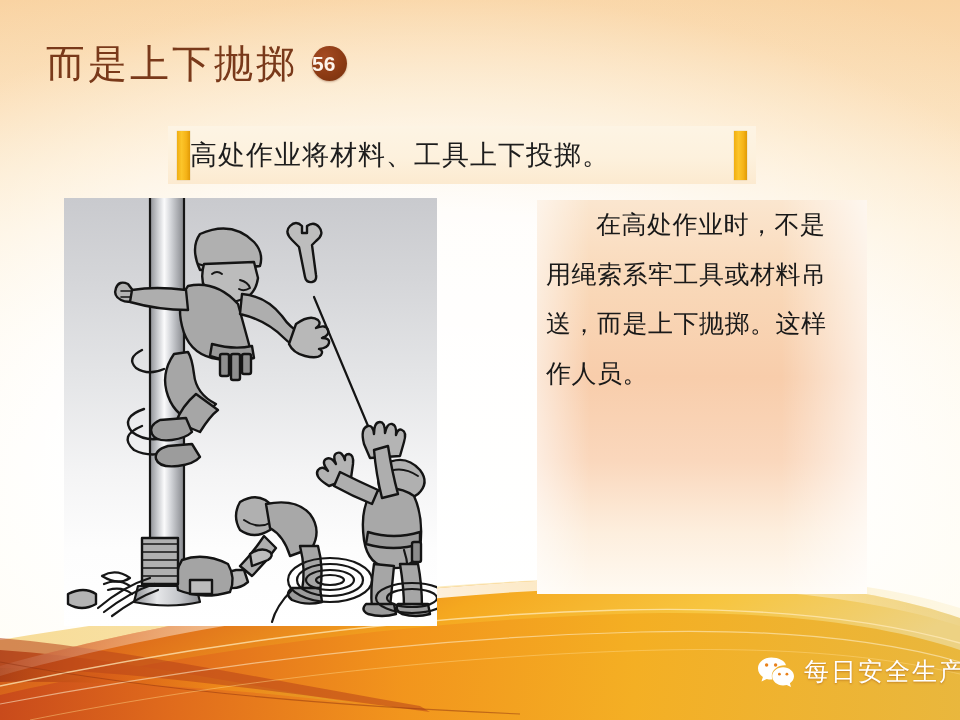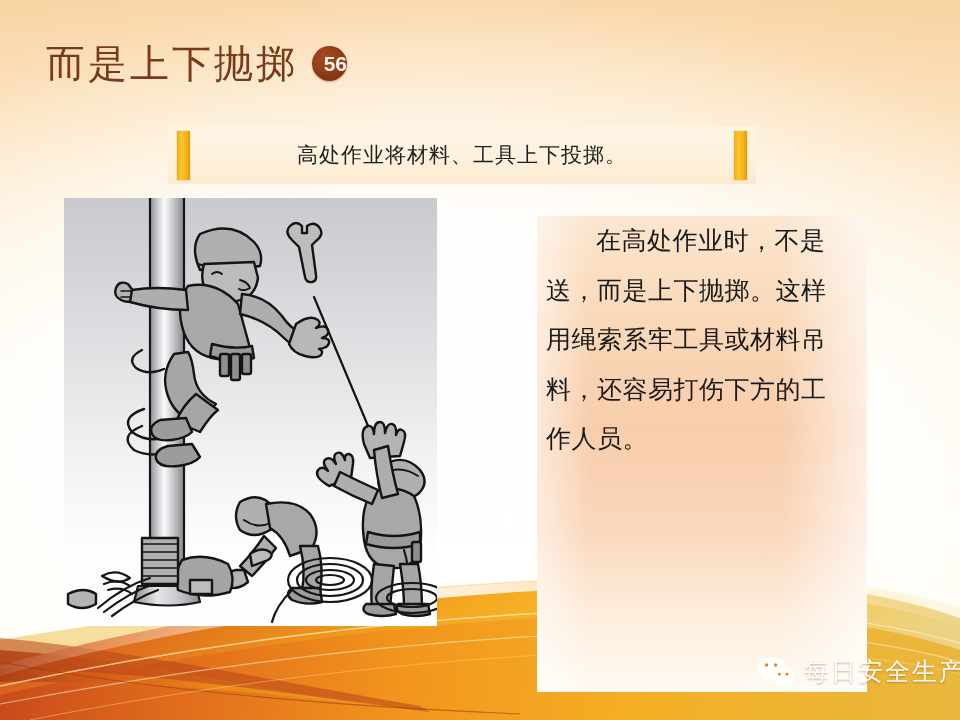--- a/index.html
+++ b/index.html
@@ -21,54 +21,54 @@
 
   
   .header{position:absolute;left:46px;top:44px;display:flex;align-items:center;gap:14px;}
   .title-text{
     font-size:39px;line-height:1;color:#79391a;letter-spacing:3px;
     font-family:"Liberation Serif","DejaVu Serif",serif;white-space:nowrap;
   }
   .badge{
     width:35px;height:35px;border-radius:50%;
     background:radial-gradient(circle at 36% 30%,#a44a22 0%,#8b3a13 58%,#75300e 100%);
-    color:#fdf3ea;font-size:21px;line-height:35px;text-align:right;
+    color:#fdf3ea;font-size:21px;line-height:35px;text-align:left;
     font-family:"Liberation Sans","DejaVu Sans",sans-serif;font-weight:600;
     box-shadow:0 1px 2px rgba(110,50,20,.35);
   }
 
   
   .banner{
     position:absolute;left:168px;top:126px;width:588px;height:58px;
     background:linear-gradient(180deg,#fdf4e4 0%,#fdf1dd 55%,#fcead0 100%);
     display:flex;align-items:center;
   }
   .banner .bar{
     width:13px;height:49px;flex:0 0 13px;
     background:linear-gradient(90deg,#f0ae12 0%,#fcc52a 35%,#f5b317 72%,#e09a06 100%);
     box-shadow:0 0 1px rgba(160,110,10,.5);
   }
   .banner .bar.left{margin-left:9px;}
   .banner .bar.right{margin-right:9px;}
   .banner-text{
-    flex:1;text-align:center;font-size:21px;color:#1d1d1d;letter-spacing:1px;
+    flex:1;text-align:left;font-size:27px;color:#1d1d1d;letter-spacing:1px;
     font-family:"Liberation Serif","DejaVu Serif",serif;white-space:nowrap;
   }
 
   
   .illus{
     position:absolute;left:64px;top:198px;width:373px;height:428px;
     background:linear-gradient(180deg,#c9cace 0%,#d4d5d8 18%,#e4e5e7 42%,#f4f4f5 64%,#fdfdfd 82%,#ffffff 100%);
     overflow:hidden;
   }
   .illus svg{display:block;}
 
   
   .textblock{
-    position:absolute;left:537px;top:216px;width:330px;height:476px;
+    position:absolute;left:537px;top:200px;width:330px;height:394px;
     background:
       linear-gradient(90deg, rgba(255,255,255,.55) 0%, rgba(255,255,255,0) 16%, rgba(255,255,255,0) 74%, rgba(255,255,255,.66) 100%),
       linear-gradient(180deg,#fbe6cf 0%,#f9d8b8 22%,#f8cdab 45%,#fad7bc 66%,#fdeedd 84%,#fffaf2 100%);
   }
   .textblock p{
     margin:0;padding:0 9px;
     font-size:25px;line-height:49.5px;color:#191919;letter-spacing:.5px;
     font-family:"Liberation Serif","DejaVu Serif",serif;
     text-align:justify;text-justify:inter-character;
   }
@@ -281,23 +281,22 @@
           <path d="M40,414 q26,-20 50,-28"></path>
           <path d="M48,418 q24,-18 46,-26"></path>
         </g>
       </g>
     </svg>
   </div>
 
   <div class="textblock">
     <p>
       <span class="ln indent">在高处作业时，不是</span>
+      <span class="ln">用绳索系牢工具或材料吊</span>
       <span class="ln">送，而是上下抛掷。这样</span>
-      <span class="ln">用绳索系牢工具或材料吊</span>
-      <span class="ln">料，还容易打伤下方的工</span>
       <span class="ln">作人员。</span>
     </p>
   </div>
 
   <div class="watermark">
     <svg width="38" height="32" viewBox="0 0 38 32" aria-hidden="true">
 
       <path d="M14.2,1.6 C6.9,1.6 1,6.5 1,12.5 C1,15.9 2.9,18.9 5.9,20.9 L4.5,25.6 L9.7,22.9 C11.1,23.3 12.6,23.5 14.2,23.5 C14.6,23.5 15.0,23.5 15.4,23.4 C15.0,22.3 14.8,21.2 14.8,20.0 C14.8,14.0 20.6,9.2 27.8,9.2 C28.2,9.2 28.6,9.2 29.0,9.3 C27.8,4.8 21.7,1.6 14.2,1.6 Z" fill="#ffffff"></path>
       <circle cx="9.6" cy="9.0" r="1.7" fill="#e8811c"></circle>
       <circle cx="18.6" cy="9.0" r="1.7" fill="#e8811c"></circle>

